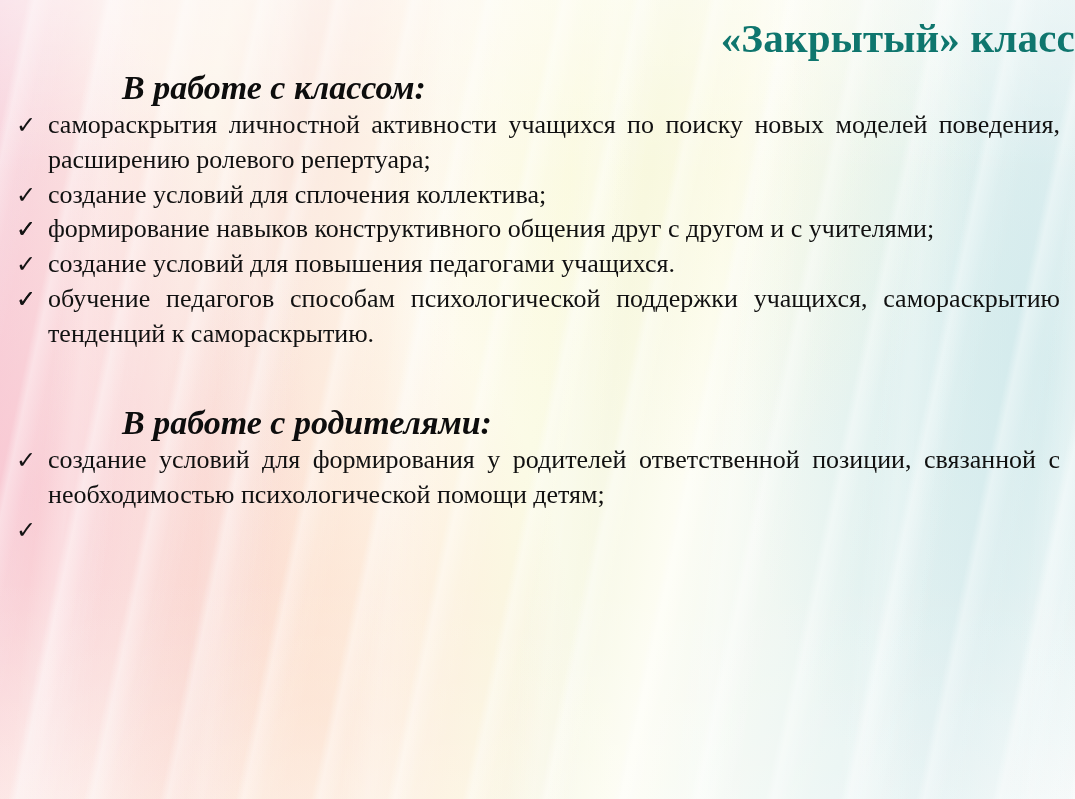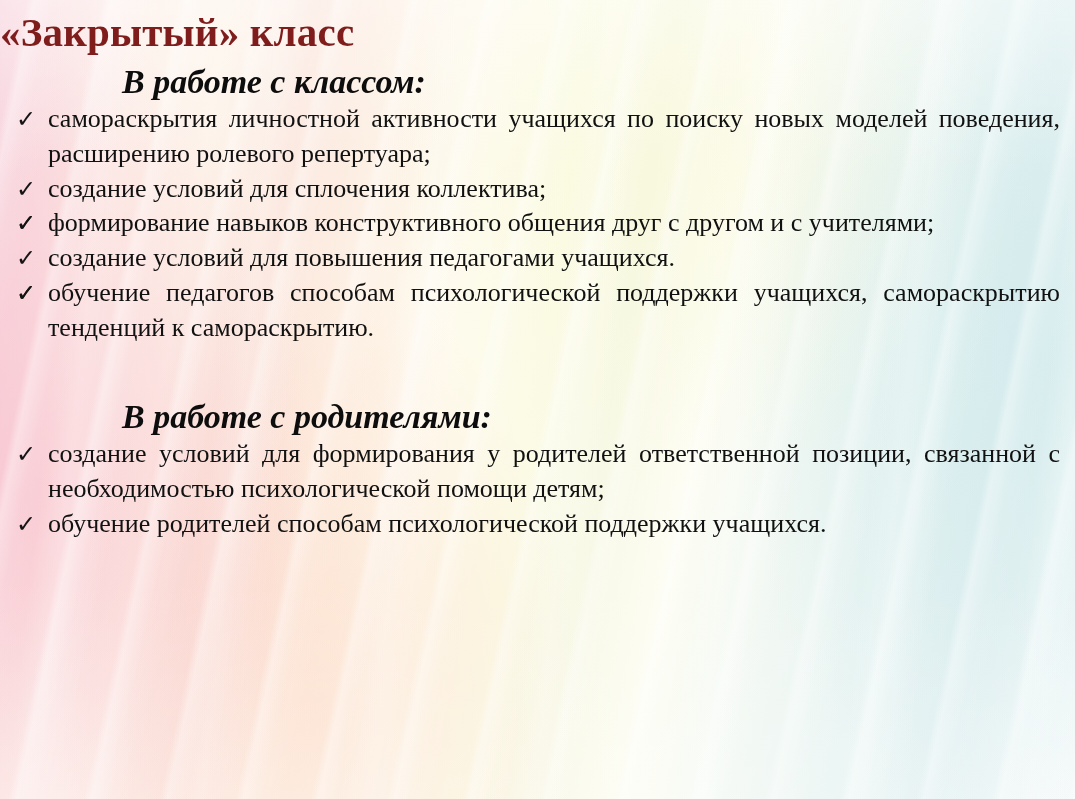--- a/index.html
+++ b/index.html
@@ -78,26 +78,26 @@
 
   
   .content {
     position: relative;
     z-index: 5;
     width: 100%;
     height: 100%;
   }
 
   .slide-title {
-    text-align: left;
+    text-align: right;
     font-size: 41px;
     font-weight: bold;
-    color: #7f1d1d;
+    color: #0f766e;
     letter-spacing: 0.2px;
-    padding-top: 10px;
+    padding-top: 16px;
     line-height: 1.08;
   }
 
   .body-block {
     padding: 0 8px 0 8px;
   }
 
   .section-heading {
     font-size: 34px;
     font-weight: bold;
@@ -195,19 +195,18 @@
 
       <div class="section-heading sec-gap-3">В работе с родителями:</div>
 
       <ul class="bullets">
         <li class="justify-last-left">
           <span class="tick">✓</span>
           <span>создание условий для формирования у родителей ответственной позиции, связанной с необходимостью психологической помощи детям;</span>
         </li>
         <li class="justify-last-left">
           <span class="tick">✓</span>
-          <span>обучение родителей способам психологической поддержки учащихся.</span>
         </li>
       </ul>
 
     </div>
   </div>
 </div>
 
 </body></html>

